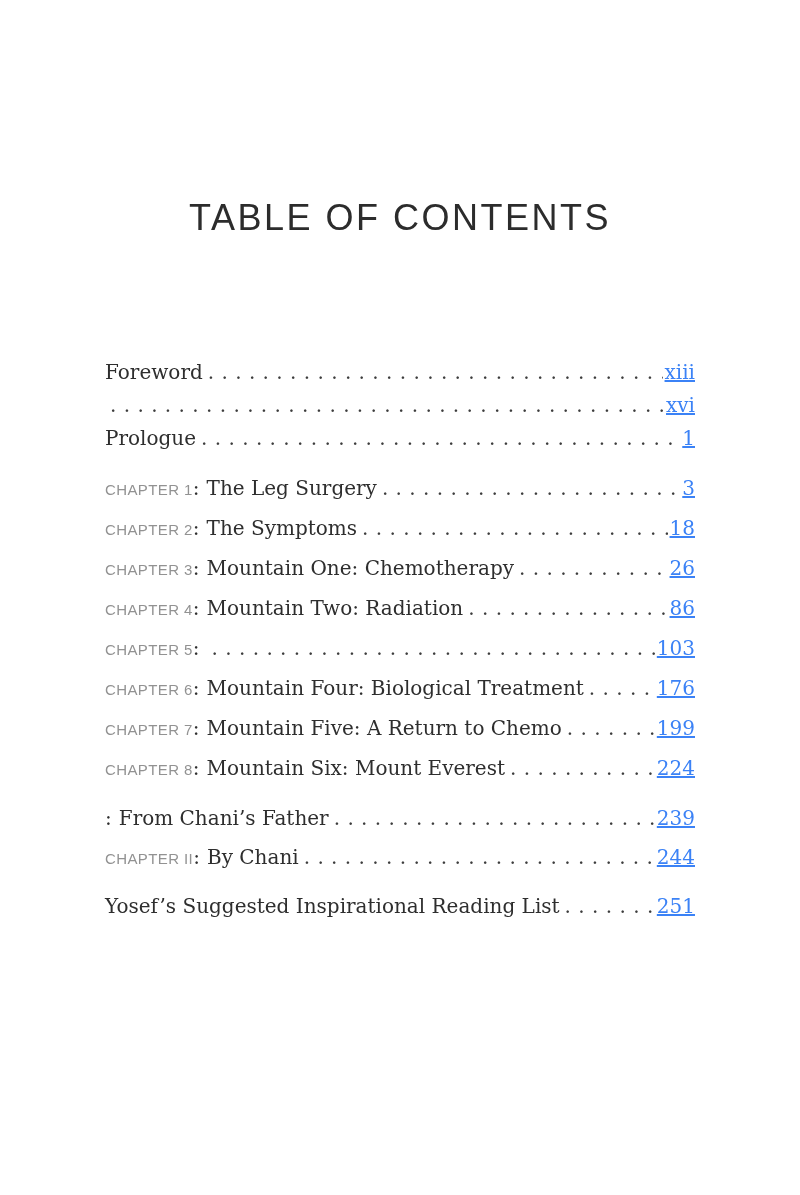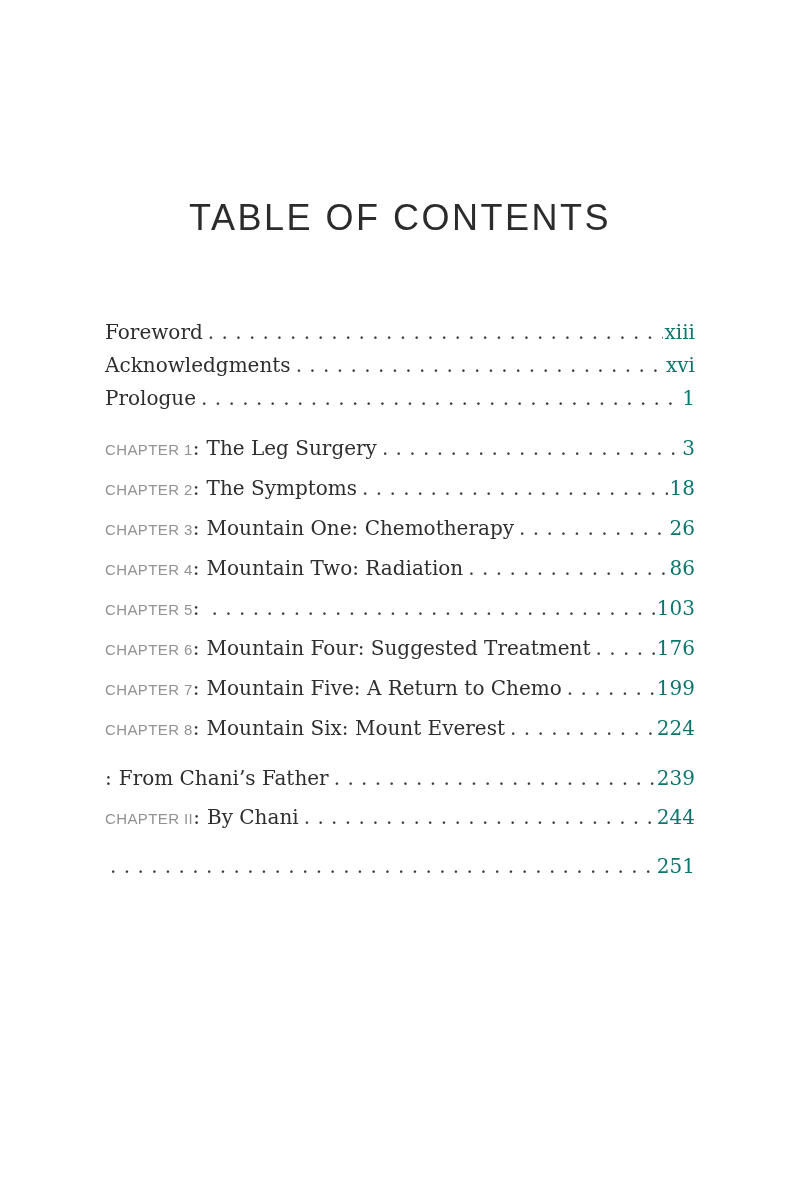--- a/index.html
+++ b/index.html
@@ -22,21 +22,21 @@
     font-family: "Liberation Sans", sans-serif;
     font-weight: 300;
     font-size: 36px;
     line-height: 44px;
     letter-spacing: 2.5px;
     color: #2c2c2c;
     text-align: center;
     white-space: nowrap;
   }
   .toc {
-    margin-top: 76px;
+    margin-top: 116px;
     font-family: "DejaVu Serif", "Liberation Serif", serif;
     color: #2e2e2e;
     font-size: 20px;
   }
   .entry {
     display: flex;
     align-items: baseline;
     white-space: nowrap;
   }
   .front .entry { line-height: 33px; }
@@ -60,37 +60,37 @@
     color: #2e2e2e;
   }
   .leader {
     flex: 1 1 auto;
     overflow: hidden;
     margin: 0 2px 0 5px;
     color: #3c3c3c;
     letter-spacing: 0.5px;
   }
   .pagenum {
-    color: #0f766e;
+    color: #3b82f6;
+    text-decoration: underline;
   }
 </style>
 </head>
 <body>
 
 <div class="page">
   <h1 class="title">TABLE OF CONTENTS</h1>
   <div class="toc">
     <section class="section front" id="sec-front_matter">
         <div class="entry">
           <span class="entry-title">Foreword</span>
           <span class="leader">. . . . . . . . . . . . . . . . . . . . . . . . . . . . . . . . . . . . . . . . . . . . . . . . . . . . . . . . . . . . . . . . . . . . . . . . . . . . . . . . </span>
           <span class="pagenum">xiii</span>
         </div>
         <div class="entry">
-          <span class="entry-title">Acknowledgments</span>
           <span class="leader">. . . . . . . . . . . . . . . . . . . . . . . . . . . . . . . . . . . . . . . . . . . . . . . . . . . . . . . . . . . . . . . . . . . . . . . . . . . . . . . . </span>
           <span class="pagenum">xvi</span>
         </div>
         <div class="entry">
           <span class="entry-title">Prologue</span>
           <span class="leader">. . . . . . . . . . . . . . . . . . . . . . . . . . . . . . . . . . . . . . . . . . . . . . . . . . . . . . . . . . . . . . . . . . . . . . . . . . . . . . . . </span>
           <span class="pagenum">1</span>
         </div>
       </section>
     <section class="section chapters" id="sec-chapters">
@@ -124,21 +124,21 @@
         </div>
         <div class="entry">
           <span class="entry-label">CHAPTER 5</span>
           <span class="entry-sep">:</span>
           <span class="leader">. . . . . . . . . . . . . . . . . . . . . . . . . . . . . . . . . . . . . . . . . . . . . . . . . . . . . . . . . . . . . . . . . . . . . . . . . . . . . . . . </span>
           <span class="pagenum">103</span>
         </div>
         <div class="entry">
           <span class="entry-label">CHAPTER 6</span>
           <span class="entry-sep">:</span>
-          <span class="entry-title">Mountain Four: Suggested Treatment</span>
+          <span class="entry-title">Mountain Four: Biological Treatment</span>
           <span class="leader">. . . . . . . . . . . . . . . . . . . . . . . . . . . . . . . . . . . . . . . . . . . . . . . . . . . . . . . . . . . . . . . . . . . . . . . . . . . . . . . . </span>
           <span class="pagenum">176</span>
         </div>
         <div class="entry">
           <span class="entry-label">CHAPTER 7</span>
           <span class="entry-sep">:</span>
           <span class="entry-title">Mountain Five: A Return to Chemo</span>
           <span class="leader">. . . . . . . . . . . . . . . . . . . . . . . . . . . . . . . . . . . . . . . . . . . . . . . . . . . . . . . . . . . . . . . . . . . . . . . . . . . . . . . . </span>
           <span class="pagenum">199</span>
         </div>
@@ -160,18 +160,19 @@
         <div class="entry">
           <span class="entry-label">CHAPTER II</span>
           <span class="entry-sep">:</span>
           <span class="entry-title">By Chani</span>
           <span class="leader">. . . . . . . . . . . . . . . . . . . . . . . . . . . . . . . . . . . . . . . . . . . . . . . . . . . . . . . . . . . . . . . . . . . . . . . . . . . . . . . . </span>
           <span class="pagenum">244</span>
         </div>
       </section>
     <section class="section back" id="sec-back_matter">
         <div class="entry">
+          <span class="entry-title">Yosef’s Suggested Inspirational Reading List</span>
           <span class="leader">. . . . . . . . . . . . . . . . . . . . . . . . . . . . . . . . . . . . . . . . . . . . . . . . . . . . . . . . . . . . . . . . . . . . . . . . . . . . . . . . </span>
           <span class="pagenum">251</span>
         </div>
       </section>
   </div>
 </div>
 
 </body></html>

